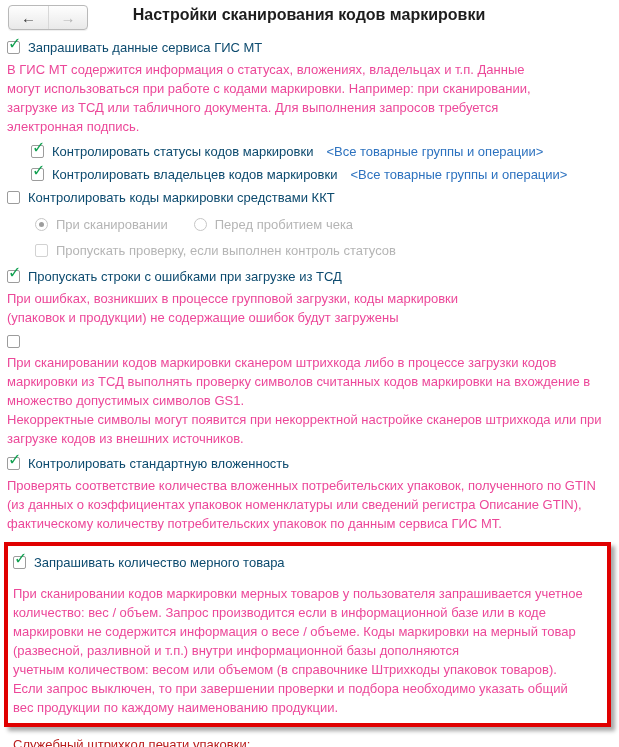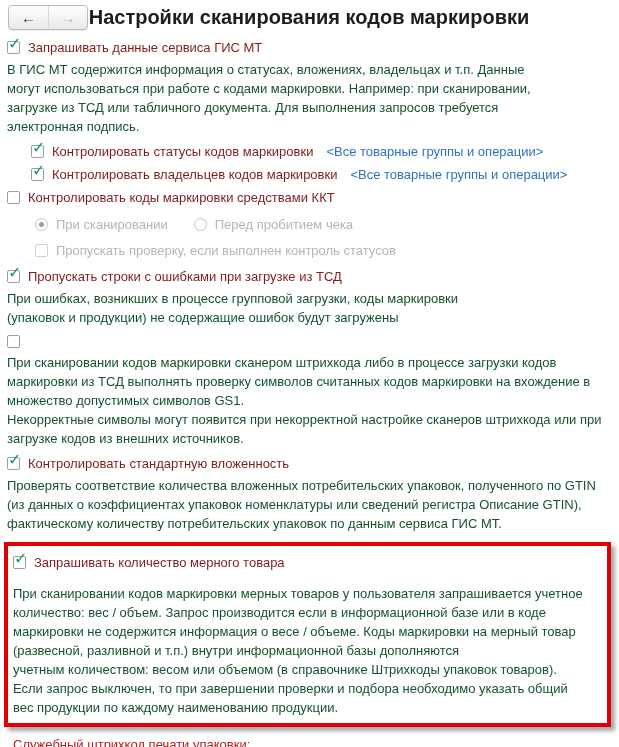--- a/index.html
+++ b/index.html
@@ -27,49 +27,49 @@
     overflow:hidden;
   }
   .nav-btn{
     width:39px;height:23px;display:flex;align-items:center;justify-content:center;
     font-size:15px;font-weight:bold;color:#3c3c3c;cursor:pointer;
   }
   .nav-btn + .nav-btn{border-left:1px solid #d8d8d8;}
   .nav-btn.disabled{color:#b3b3b3;}
   .title{
     position:absolute;left:0;right:0;top:2px;text-align:center;
-    font-size:20px;font-weight:bold;color:#1d1d1d;
+    font-size:16px;font-weight:bold;color:#1d1d1d;
   }
   
   .row{display:flex;align-items:center;gap:8px;margin:8px 0 5px 3px;}
   .row.indent1{margin-left:27px;}
   .row.indent2{margin-left:31px;}
   .cb{
     flex:none;width:13px;height:13px;border:1px solid #9c9c9c;border-radius:2px;
     background:#fff;position:relative;cursor:pointer;
   }
   .cb .mark{
     display:none;position:absolute;left:0;top:-6px;
     color:var(--check-green);font-size:16px;font-weight:bold;line-height:1;
   }
   .cb.checked .mark{display:block;}
   .cb.disabled{border-color:#d2d2d2;cursor:default;}
-  .cb-label{color:#7f1d1d;white-space:nowrap;}
+  .cb-label{color:#0c4a6e;white-space:nowrap;}
   .row.disabled .cb-label,.radio-label{color:#b5b5b5;white-space:nowrap;text-align:center;}
   .radio{
     flex:none;width:13px;height:13px;border:1px solid #c6c6c6;border-radius:50%;
     background:#fff;position:relative;cursor:pointer;
   }
   .radio.selected::after{
     content:"";position:absolute;left:3px;top:3px;width:5px;height:5px;
     border-radius:50%;background:#9d9d9d;
   }
   .radio-gap{width:10px;flex:none;}
   .desc{
-    color:#14532d;line-height:19px;white-space:pre-line;
+    color:#ec4899;line-height:19px;white-space:pre-line;
     margin:0 0 7px 3px;
   }
   .link{
     color:var(--link-blue);cursor:pointer;
     margin-left:5px;white-space:nowrap;
   }
   
   .highlight-box{
     border:4px solid var(--accent-red);
     box-shadow:4px 4px 4px #a8a8a8;

